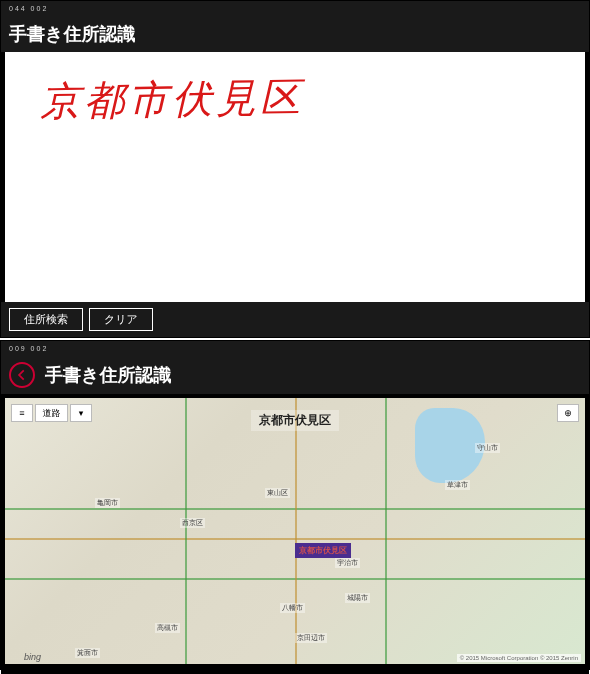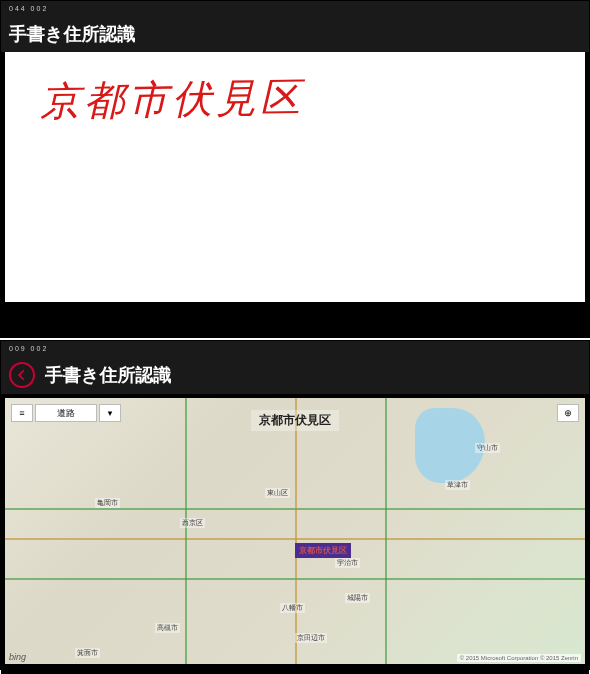--- a/index.html
+++ b/index.html
@@ -121,21 +121,21 @@
       background: #fff;
       border: 1px solid #bbb;
       width: 22px;
       height: 18px;
       font-size: 9px;
       display: flex;
       align-items: center;
       justify-content: center;
       cursor: pointer;
     }
-    .map-ctrl-wide { width: 62px; }
+    .map-ctrl-wide { width: 33px; }
     .map-controls-right {
       position: absolute;
       top: 6px;
       right: 6px;
     }
     .map-pin {
       position: absolute;
       top: 145px;
       left: 290px;
       background: #4a2d8f;
@@ -181,38 +181,42 @@
       bottom: 2px;
       right: 4px;
       font-size: 6px;
       color: #666;
       background: rgba(255,255,255,0.7);
       padding: 1px 3px;
     }
     .bing-logo {
       position: absolute;
       bottom: 2px;
-      left: 4px;
+      left: 19px;
       font-size: 9px;
       color: #555;
       font-style: italic;
     }
   </style>
 </head>
 <body>
 
 <div class="window window-top">
   <div class="titlebar">
     <span class="titlebar-counter">044  002</span>
   </div>
   <div class="header">
     <span>手書き住所認識</span>
   </div>
   <div class="canvas-area">
     <div class="handwriting">京都市伏見区</div>
+  </div>
+  <div class="button-bar">
+    <button class="btn">住所検索</button>
+    <button class="btn">クリア</button>
   </div>
 </div>
 
 <div class="window window-bottom">
   <div class="titlebar">
     <span class="titlebar-counter">009  002</span>
   </div>
   <div class="header">
     <div class="back-btn">
       <svg viewBox="0 0 24 24">

